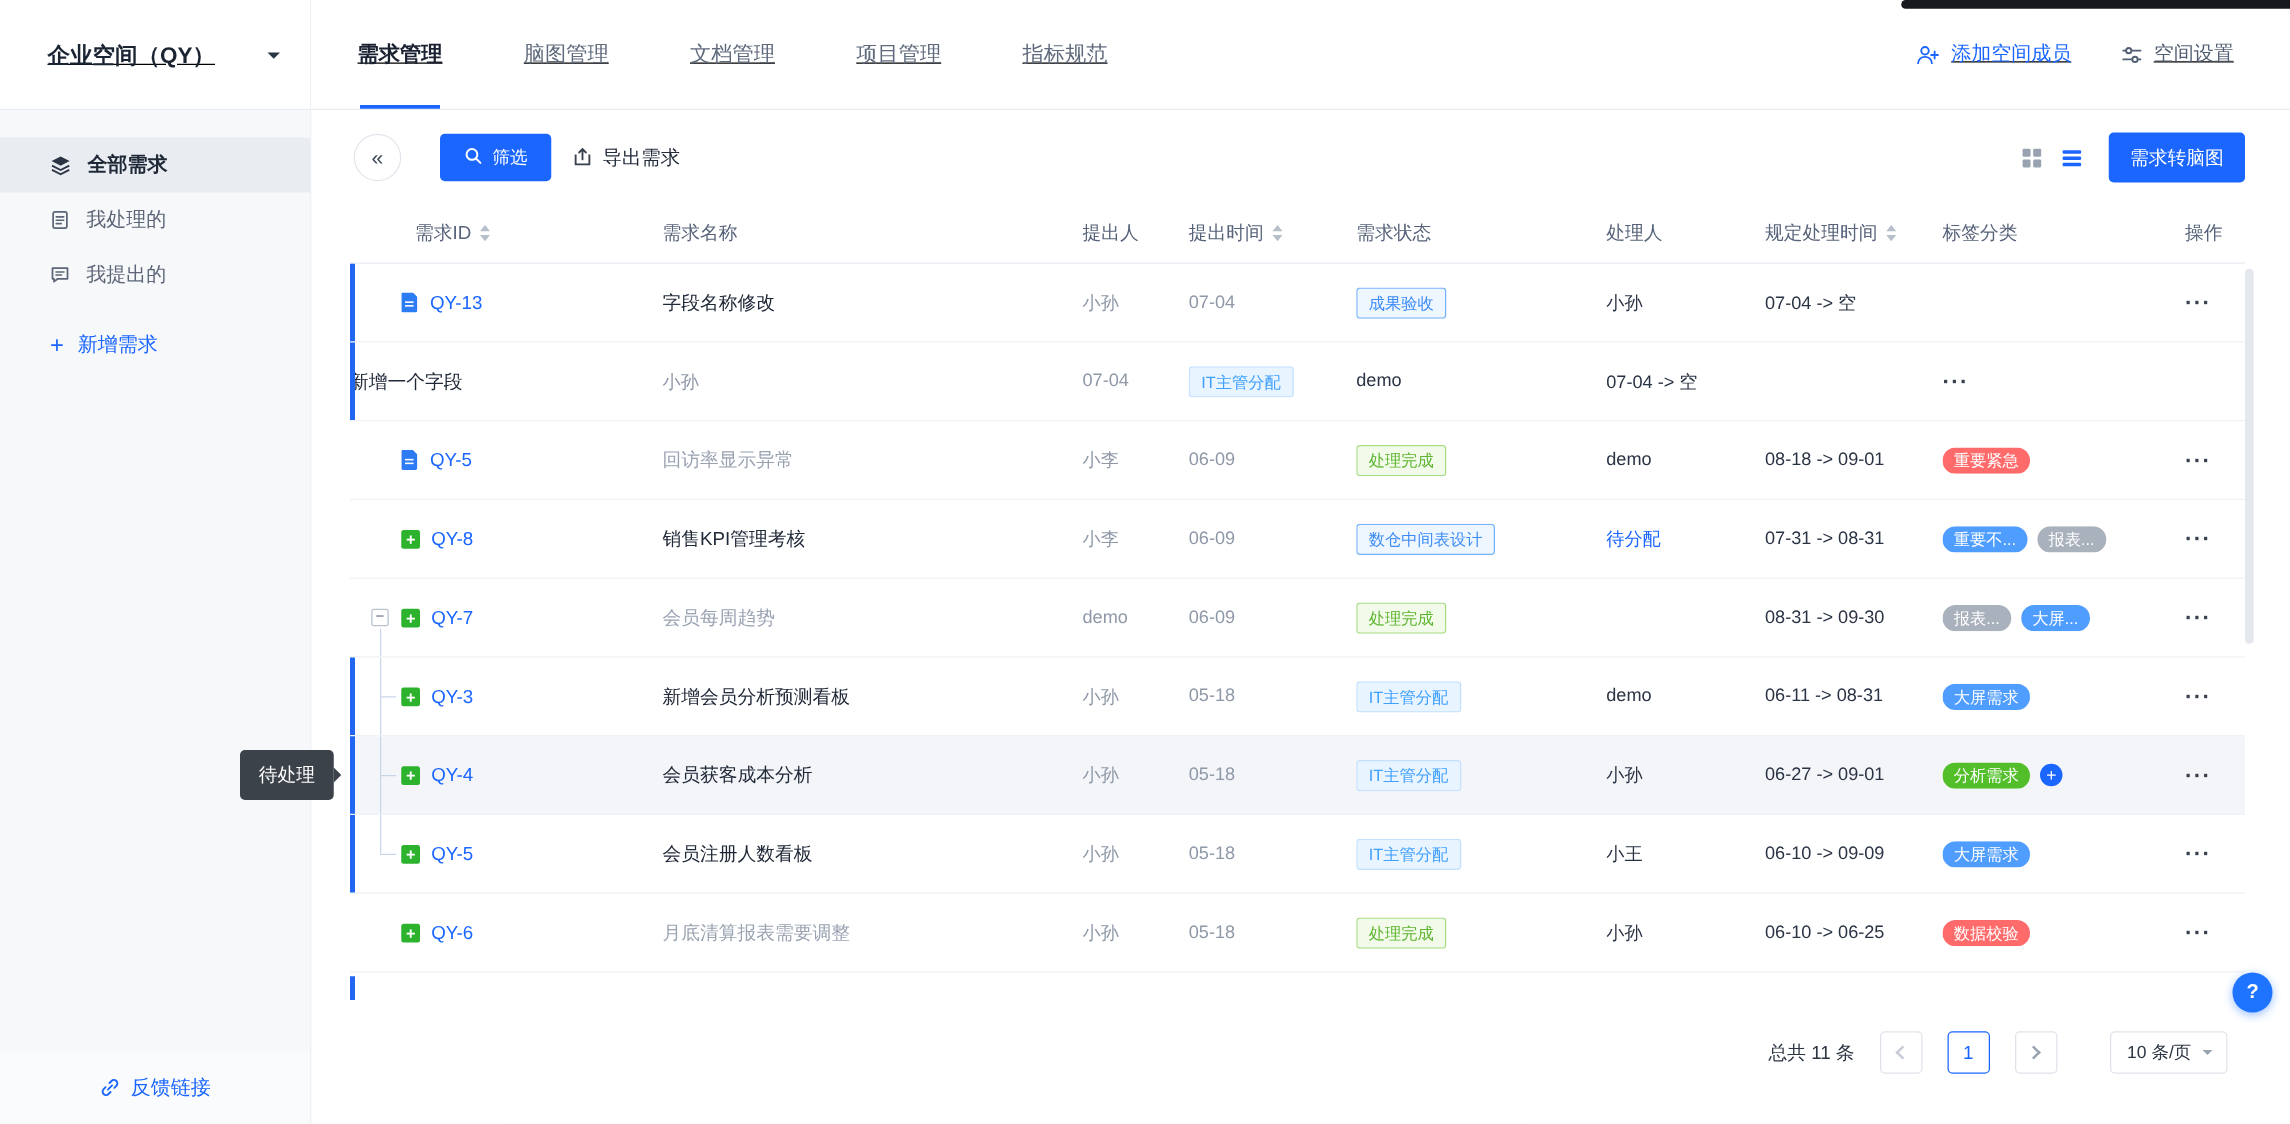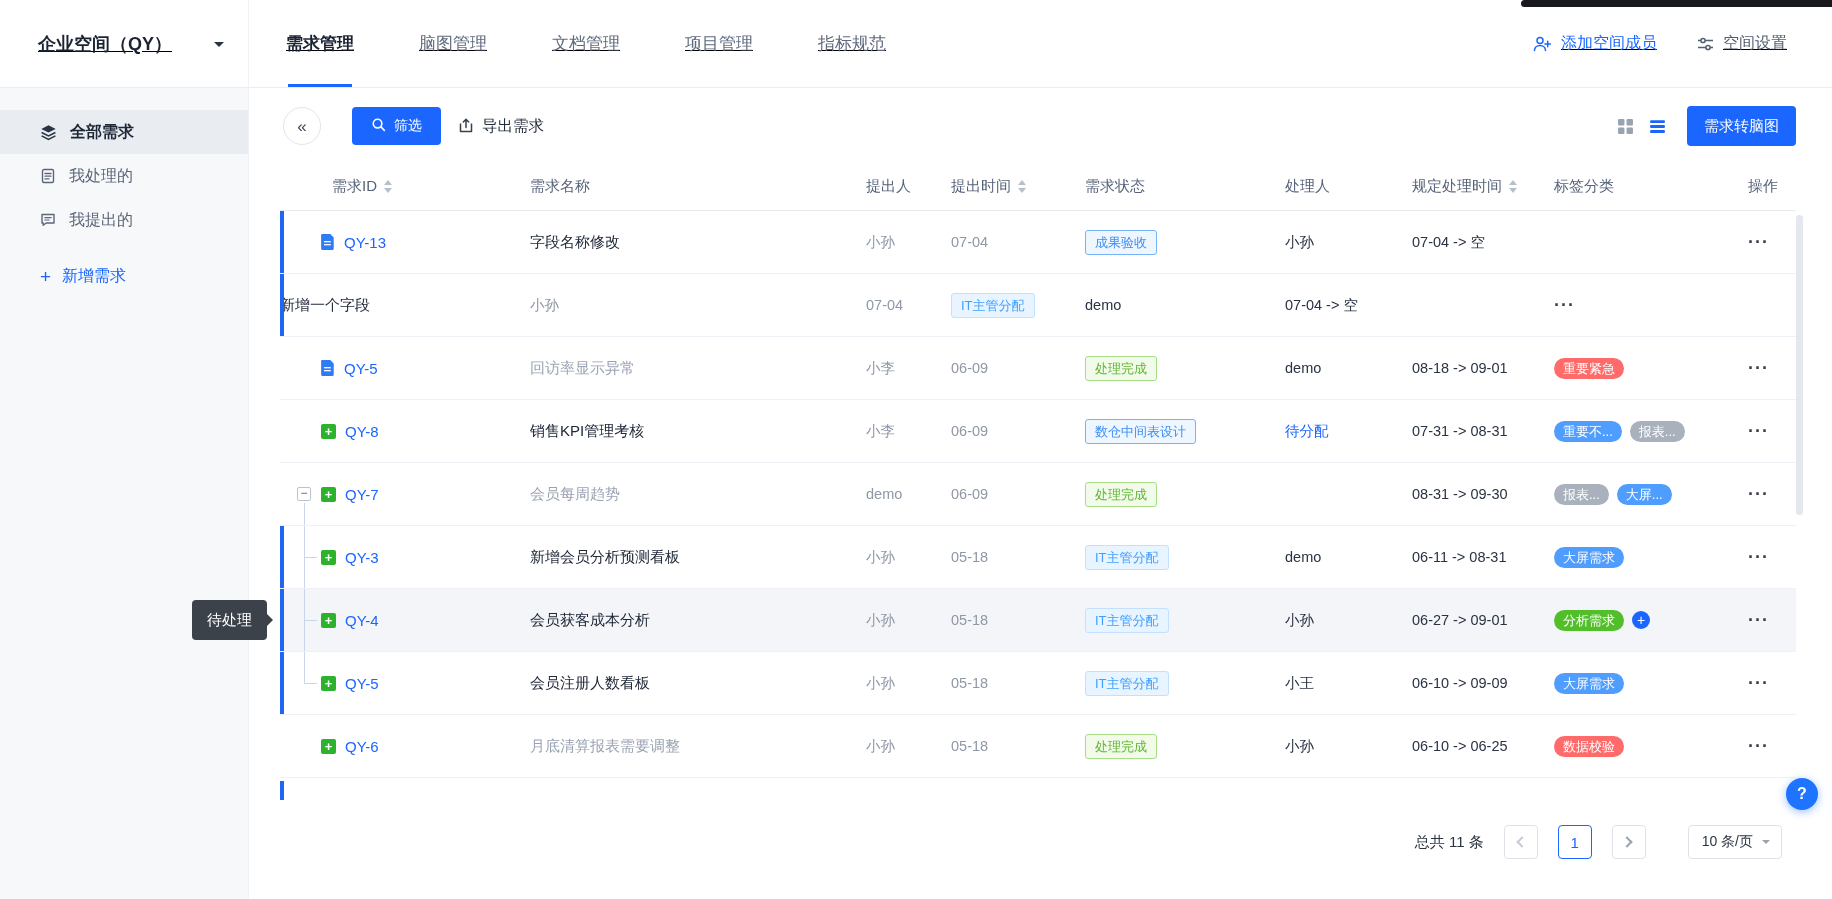--- a/index.html
+++ b/index.html
@@ -182,20 +182,30 @@
               <path d="M4.8 5.6h6.4M4.8 8h4.4" stroke="currentColor" stroke-width="1.2" stroke-linecap="round"></path>
             </svg>
           </span>
           <span>我提出的</span>
         </div>
       </div>
     <div class="side-add">
       <span class="plus">+</span>
       <span>新增需求</span>
     </div>
+    <div class="side-feedback">
+      <span class="aicon">
+        <svg width="16" height="16" viewBox="0 0 16 16">
+            <path d="M6.3 9.7l3.4-3.4" stroke="currentColor" stroke-width="1.5" stroke-linecap="round"></path>
+            <path d="M7.6 4.4l1.6-1.6a2.75 2.75 0 0 1 3.9 3.9L11.5 8.3" fill="none" stroke="currentColor" stroke-width="1.5" stroke-linecap="round"></path>
+            <path d="M8.4 11.6L6.8 13.2a2.75 2.75 0 0 1-3.9-3.9l1.6-1.6" fill="none" stroke="currentColor" stroke-width="1.5" stroke-linecap="round"></path>
+          </svg>
+      </span>
+      <span>反馈链接</span>
+    </div>
   </aside>
 
   <main class="main">
     <div class="toolbar">
       <button class="collapse-btn"><span>«</span></button>
       <button class="filter-btn">
         <span class="aicon">
           <svg width="15" height="15" viewBox="0 0 16 16">
               <circle cx="7" cy="7" r="4.6" fill="none" stroke="#fff" stroke-width="1.7"></circle>
               <path d="M10.6 10.6L14.2 14.2" stroke="#fff" stroke-width="1.7" stroke-linecap="round"></path>

